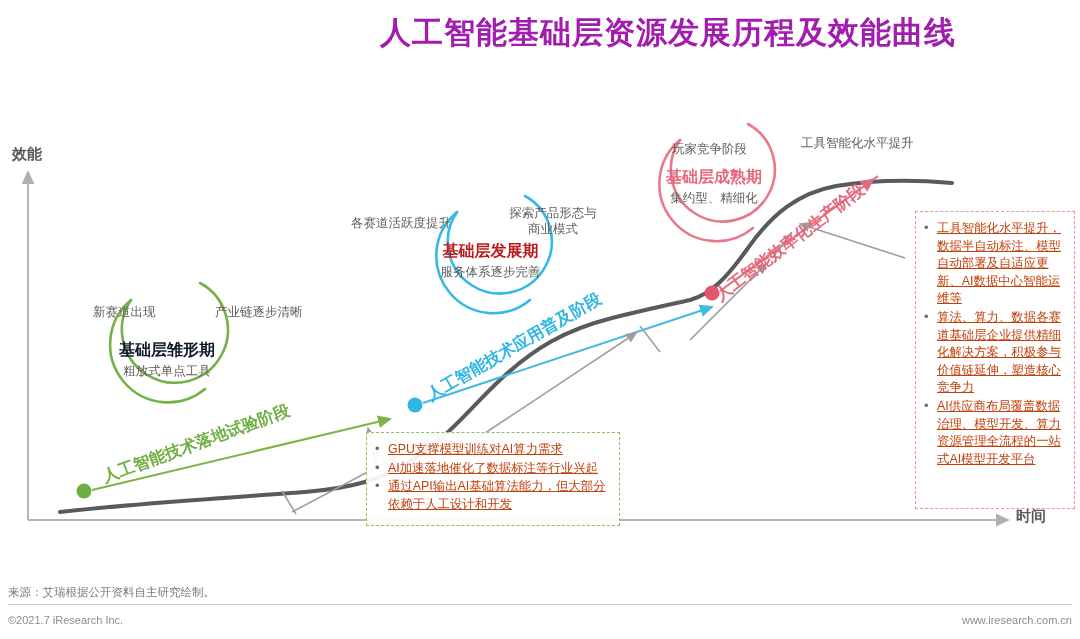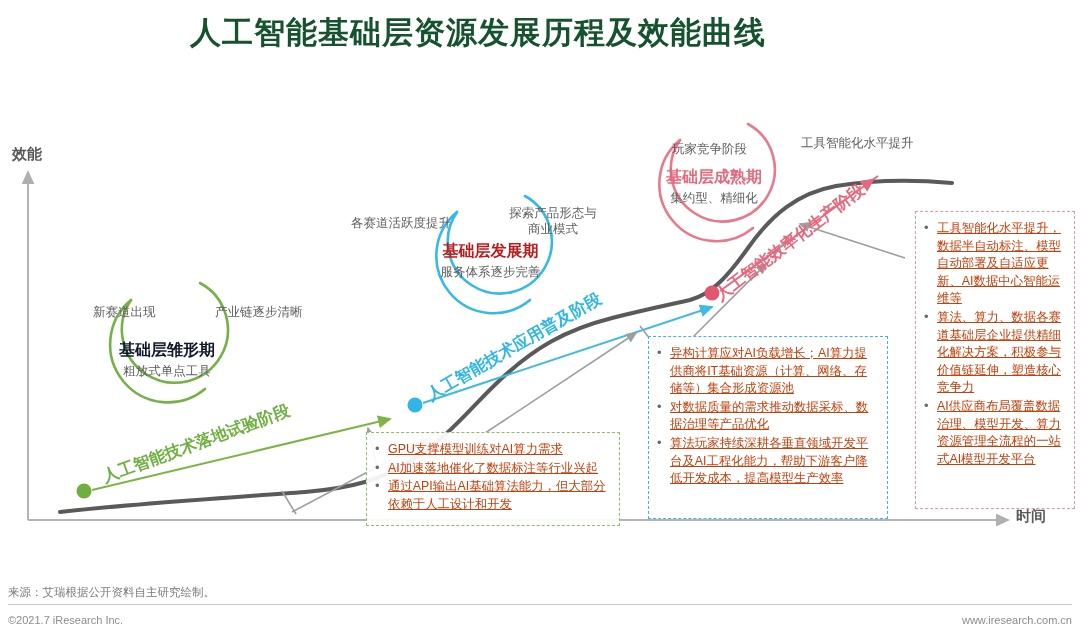--- a/index.html
+++ b/index.html
@@ -9,22 +9,22 @@
     font-family:"Liberation Sans","DejaVu Sans",sans-serif;
     overflow:hidden;
     position:relative;
     color:#4c4c4c;
   }
   .stage{position:absolute;left:0;top:0;width:1080px;height:639px;}
 
   
   .title{
     position:absolute;left:0;top:12px;width:956px;
-    text-align:center;
-    font-size:31px;font-weight:bold;color:#14532d;
+    text-align:right;
+    font-size:31px;font-weight:bold;color:#a21caf;
     letter-spacing:1px;
     font-family:"DejaVu Sans","Liberation Sans",sans-serif;
   }
 
   
   svg.canvas{position:absolute;left:0;top:0;width:1080px;height:639px;}
 
   
   .axis-label{
     position:absolute;font-size:15px;font-weight:bold;color:#595959;
@@ -189,27 +189,20 @@
   <div class="stage-label sl-pink">人工智能效率化生产阶段</div>
 
   <div class="callout cg">
     <ul>
       <li>GPU支撑模型训练对AI算力需求</li>
       <li>AI加速落地催化了数据标注等行业兴起</li>
       <li>通过API输出AI基础算法能力，但大部分依赖于人工设计和开发</li>
     </ul>
   </div>
 
-  <div class="callout cb">
-    <ul>
-      <li>异构计算应对AI负载增长；AI算力提供商将IT基础资源（计算、网络、存储等）集合形成资源池</li>
-      <li>对数据质量的需求推动数据采标、数据治理等产品优化</li>
-      <li>算法玩家持续深耕各垂直领域开发平台及AI工程化能力，帮助下游客户降低开发成本，提高模型生产效率</li>
-    </ul>
-  </div>
 
   <div class="callout cp">
     <ul>
       <li>工具智能化水平提升，数据半自动标注、模型自动部署及自适应更新、AI数据中心智能运维等</li>
       <li>算法、算力、数据各赛道基础层企业提供精细化解决方案，积极参与价值链延伸，塑造核心竞争力</li>
       <li>AI供应商布局覆盖数据治理、模型开发、算力资源管理全流程的一站式AI模型开发平台</li>
     </ul>
   </div>
 
   <div class="src">来源：艾瑞根据公开资料自主研究绘制。</div>

